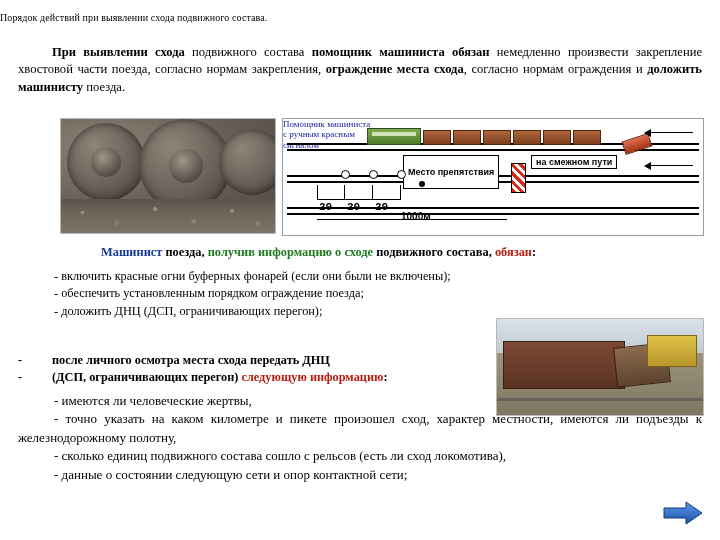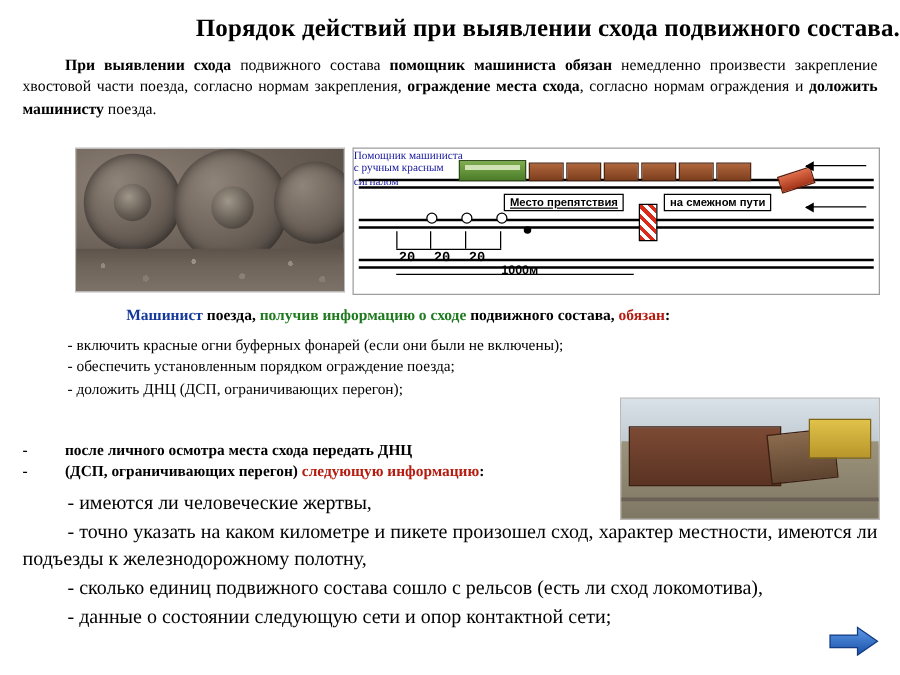--- a/index.html
+++ b/index.html
@@ -19,23 +19,23 @@
     position: relative;
     width: 720px;
     height: 540px;
     box-sizing: border-box;
   }
   .title {
     position: absolute;
     top: 12px;
     left: 0;
     width: 720px;
-    text-align: right;
-    font-size: 20px;
-    font-weight: bold;
+    text-align: left;
+    font-size: 10px;
+    font-weight: normal;
     letter-spacing: 0.1px;
   }
   .intro {
     position: absolute;
     top: 44px;
     left: 18px;
     width: 684px;
     font-size: 12.6px;
     line-height: 1.38;
     text-align: justify;
@@ -186,22 +186,21 @@
   .lbl {
     position: absolute;
     font-family: "Liberation Sans", sans-serif;
     font-size: 9px;
     font-weight: bold;
   }
   .lbl-obstacle {
     left: 120px; top: 36px;
     background: #ffffff;
     border: 1px solid #000;
-    padding: 1px 4px;
-    text-decoration: underline;
+    padding: 11px 4px;
   }
   .lbl-adjacent {
     left: 248px; top: 36px;
     background: #ffffff;
     border: 1px solid #000;
     padding: 1px 4px;
   }
   .lbl-helper {
     left: 150px; top: 66px;
     color: #1a1a9e;
@@ -293,21 +292,21 @@
     line-height: 1.42;
   }
   .dashrow {
     display: flex;
     font-weight: bold;
   }
   .dashrow .dash { width: 34px; flex: 0 0 34px; }
   .list3 {
     position: absolute;
     top: 392px; left: 18px; width: 684px;
-    font-size: 16px;
+    font-size: 13px;
     line-height: 1.42;
   }
   .list3 .li { text-indent: 36px; }
   .list3 .li.wrap { text-indent: 36px; text-align: justify; }
 
   
   .photo-right {
     position: absolute;
     top: 318px; left: 496px;
     width: 206px; height: 96px;

